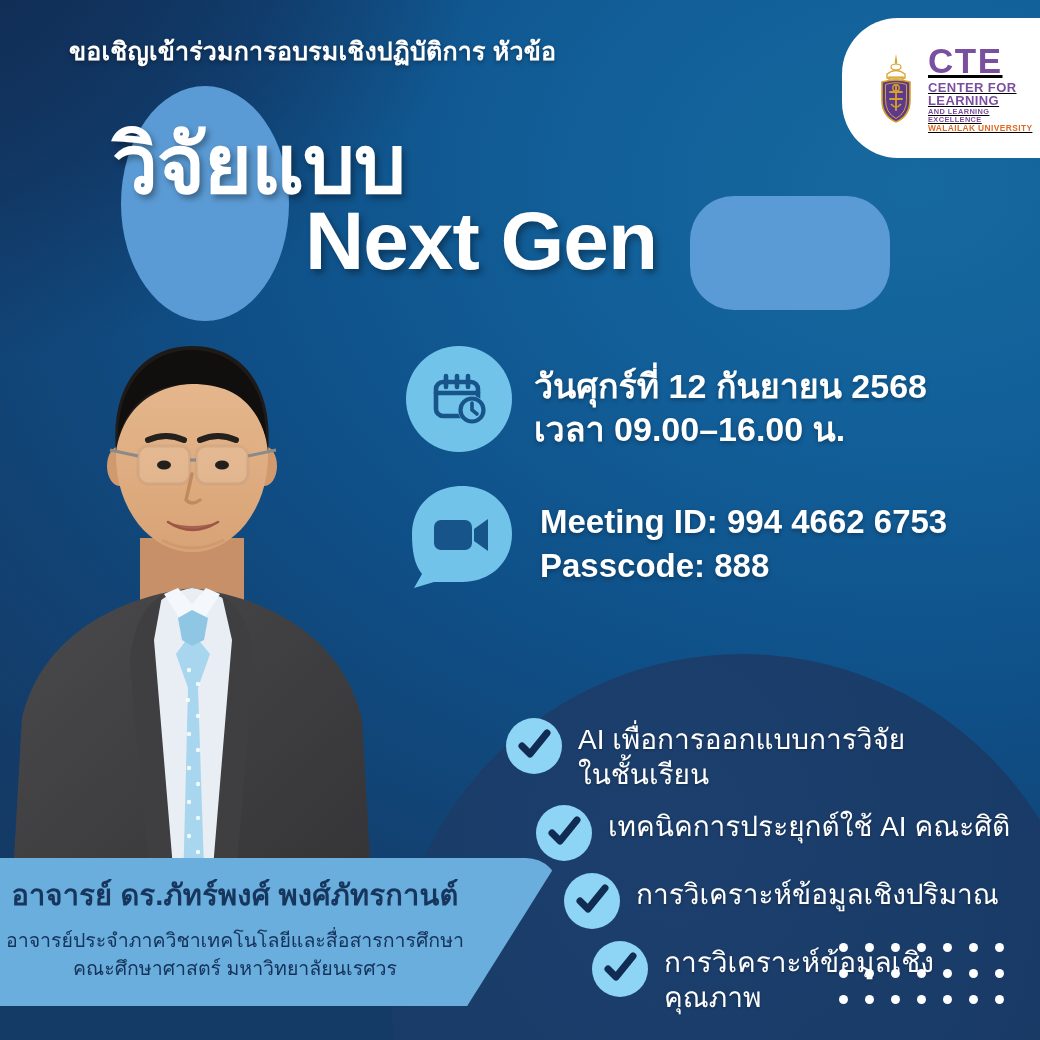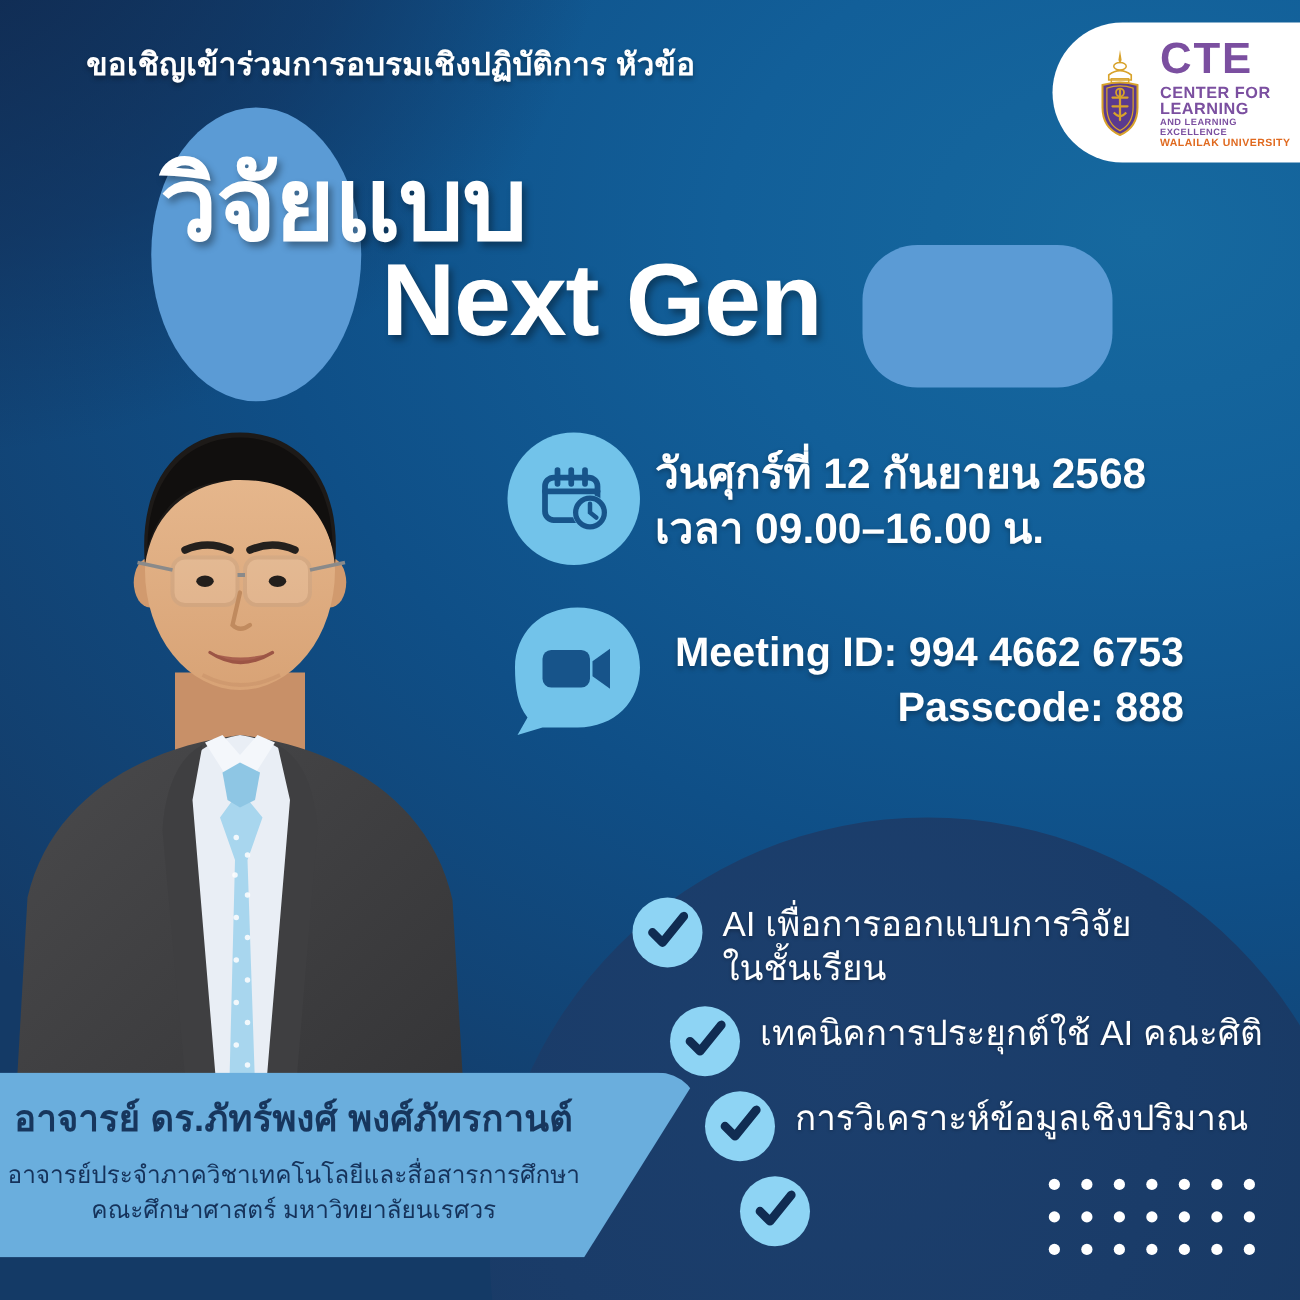--- a/index.html
+++ b/index.html
@@ -31,26 +31,27 @@
     position:absolute;
     left:392px; top:654px;
     width:700px; height:700px;
     border-radius:50%;
     background:radial-gradient(ellipse at 40% 25%, #1c3f6d 0%, #1a3c69 45%, #173760 100%);
   }
 
   
   .logo-card{
     position:absolute; right:0; top:18px;
-    width:198px; height:112px;
+    width:198px; height:140px;
     background:#ffffff;
     border-top-left-radius:56px;
     border-bottom-left-radius:56px;
     display:flex; align-items:center; gap:6px;
     padding-left:28px;
+    text-decoration:underline;
   }
   .logo-seal{ width:52px; height:72px; flex:none; }
   .logo-text{ display:flex; flex-direction:column; line-height:1; }
   .logo-cte{
     font-size:35px; font-weight:bold; color:#7b4fa0;
     letter-spacing:1.5px; font-family:"Liberation Sans",sans-serif;
   }
   .logo-sub1{ font-size:13px; font-weight:bold; color:#7b4fa0; letter-spacing:.4px; margin-top:3px; }
   .logo-sub2{ font-size:7.4px; font-weight:bold; color:#7b4fa0; letter-spacing:.4px; margin-top:1px; }
   .logo-sub3{ font-size:8.4px; font-weight:bold; color:#e06a20; letter-spacing:.4px; margin-top:1px; }
@@ -71,21 +72,21 @@
     border-radius:50%;
     background:#5b9bd5;
   }
   .title-pill{
     position:absolute; left:690px; top:196px;
     width:200px; height:114px;
     border-radius:44px;
     background:#5b9bd5;
   }
   .title-line1{
-    position:absolute; left:128px; top:124px;
+    position:absolute; left:112px; top:124px;
     font-size:82px; font-weight:bold; color:#ffffff;
     line-height:1; letter-spacing:-1px;
     text-shadow:3px 4px 6px rgba(0,0,0,.35);
     white-space:nowrap;
   }
   .title-line2{
     position:absolute; left:305px; top:200px;
     font-size:82px; font-weight:bold; color:#ffffff;
     line-height:1; letter-spacing:-1px;
     text-shadow:3px 4px 6px rgba(0,0,0,.35);
@@ -93,32 +94,32 @@
     display:flex; align-items:baseline; gap:22px;
   }
 
   
   .portrait{
     position:absolute; left:-8px; top:288px;
     width:400px; height:640px;
   }
 
   
-  .info-date{ position:absolute; left:406px; top:346px; display:flex; align-items:flex-start; gap:12px; }
+  .info-date{ position:absolute; left:406px; top:346px; display:flex; align-items:flex-end; gap:22px; }
   .icon-circle{
     width:106px; height:106px; border-radius:50%;
     background:#72c3ea; flex:none;
     display:flex; align-items:center; justify-content:center;
   }
   .date-text{
     color:#ffffff; font-weight:bold; font-size:34px; line-height:1.28;
     padding-top:12px; text-shadow:0 2px 4px rgba(0,0,0,.3); white-space:nowrap;
   }
 
-  .info-meet{ position:absolute; left:406px; top:484px; display:flex; align-items:flex-start; gap:22px;text-align:right; }
+  .info-meet{ position:absolute; left:406px; top:484px; display:flex; align-items:flex-start; gap:22px; }
   .bubble{
     position:relative; width:112px; height:106px; flex:none;
   }
   .meet-text{
     color:#ffffff; font-weight:bold; font-size:33px; line-height:1.32;
     padding-top:16px; text-shadow:0 2px 4px rgba(0,0,0,.3); white-space:nowrap;
   }
 
   
   .bullets{ position:absolute; left:506px; top:696px; width:520px; }
@@ -342,20 +343,21 @@
           </svg>
       </span>
       <span class="bullet-text">การวิเคราะห์ข้อมูลเชิงปริมาณ</span>
     </div>
     <div class="bullet">
       <span class="check">
         <svg width="34" height="34" viewBox="0 0 34 34">
             <path d="M5 17 L13 25 L30 4" stroke="#102c52" stroke-width="7" fill="none" stroke-linecap="round" stroke-linejoin="round"></path>
           </svg>
       </span>
+      <span class="bullet-text">การวิเคราะห์ข้อมูลเชิงคุณภาพ</span>
     </div>
   </div>
 
   <div class="speaker">
     <div class="speaker-name">อาจารย์ ดร.ภัทร์พงศ์ พงศ์ภัทรกานต์</div>
     <div class="speaker-role1">อาจารย์ประจำภาควิชาเทคโนโลยีและสื่อสารการศึกษา</div>
     <div class="speaker-role2">คณะศึกษาศาสตร์ มหาวิทยาลัยนเรศวร</div>
   </div>
 
   <div class="dots">

